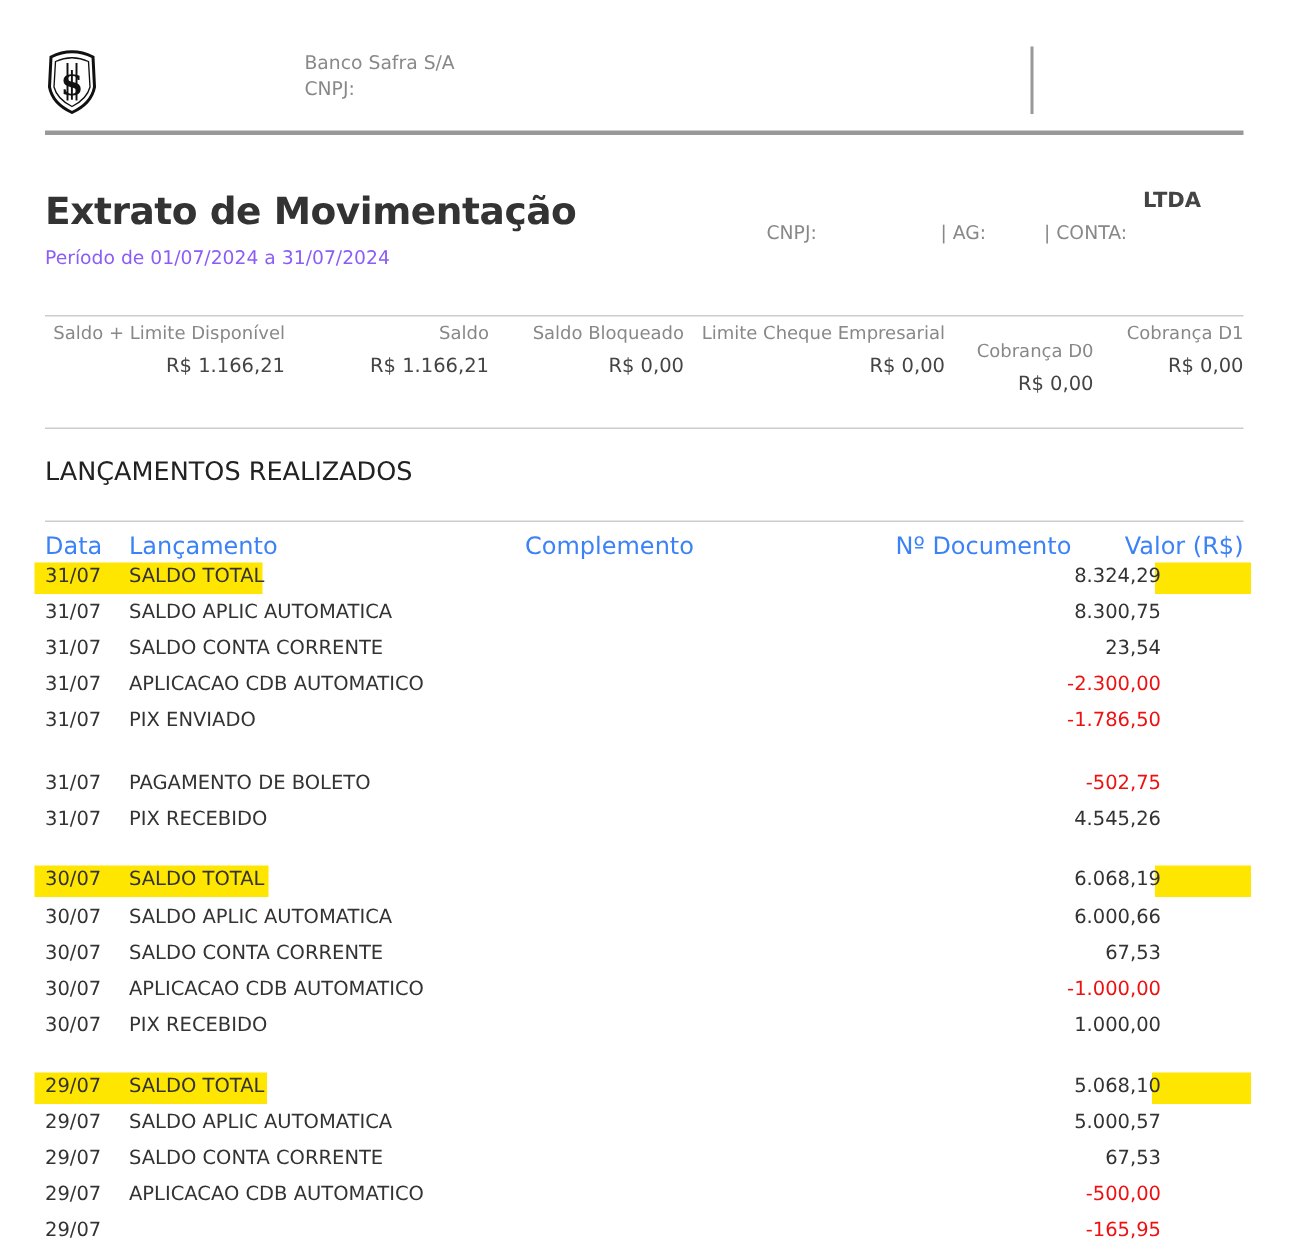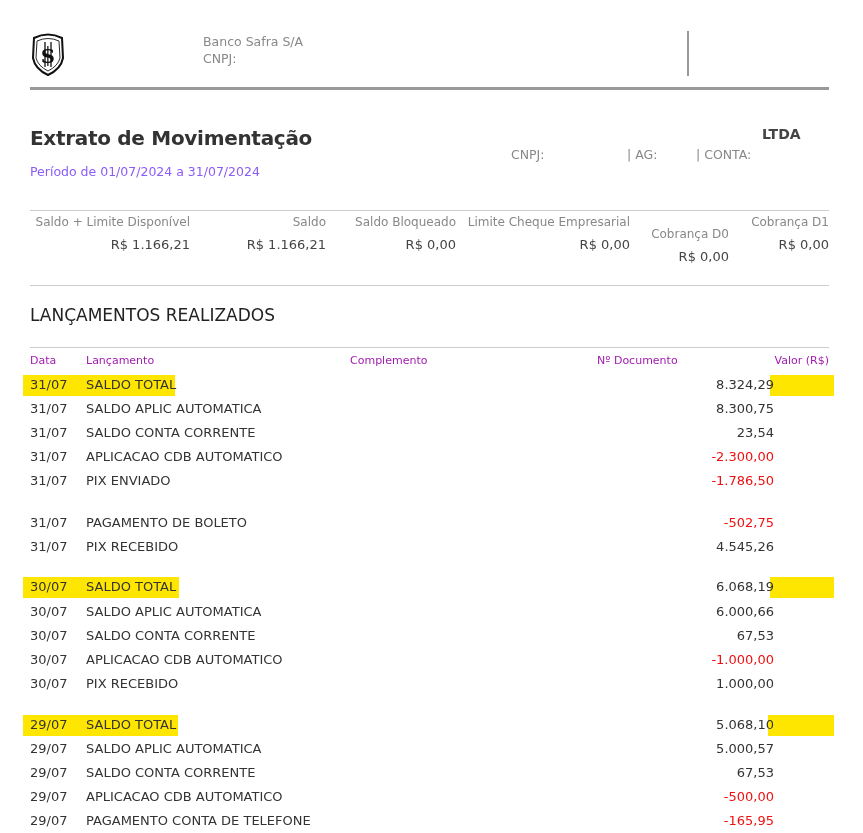--- a/index.html
+++ b/index.html
@@ -9,34 +9,34 @@
   .header { position: absolute; left: 30px; top: 30px; width: 799px; height: 58px; }
   .logo-crest { position: absolute; left: 0; top: 2px; width: 36px; height: 44px; }
   .logo-word { position: absolute; left: 58px; top: 0px; font-family: "Liberation Sans", sans-serif; font-weight: bold; font-size: 44px; letter-spacing: -1.5px; color: #111; line-height: 50px; }
   .bank-info { position: absolute; left: 173px; top: 3px; font-size: 12.5px; color: #888; line-height: 17px; }
   .header-divider { position: absolute; left: 657px; top: 1px; width: 2px; height: 45px; background: #999; }
   .page-info { position: absolute; right: 4px; top: 5px; text-align: right; }
   .page-num { font-size: 14.5px; color: #888; line-height: 20px; }
   .page-date { font-size: 11.5px; color: #888; line-height: 16px; }
   .header-rule { position: absolute; left: 30px; top: 87px; width: 799px; height: 3px; background: #999; }
 
-  .title { position: absolute; left: 30px; top: 126px; font-size: 20px; font-weight: bold; color: #333; letter-spacing: -0.3px; }
+  .title { position: absolute; left: 30px; top: 126px; font-size: 25px; font-weight: bold; color: #333; letter-spacing: -0.3px; }
   .period { position: absolute; left: 30px; top: 164px; font-size: 12.5px; color: #8b5cf6; }
   .company { position: absolute; left: 762px; top: 126px; font-size: 14px; font-weight: bold; color: #444; }
   .acct-line { position: absolute; top: 147px; font-size: 12.5px; color: #888; }
 
   .summary-rule { position: absolute; left: 30px; top: 210px; width: 799px; height: 1px; background: #ccc; }
   .summary { position: absolute; top: 214px; height: 50px; text-align: right; }
   .summary .lbl { font-size: 12px; color: #888; line-height: 16px; }
   .summary .val { font-size: 13px; color: #444; line-height: 18px; margin-top: 6px; }
   .summary-rule2 { position: absolute; left: 30px; top: 285px; width: 799px; height: 1px; background: #ccc; }
 
   .section-title { position: absolute; left: 30px; top: 305px; font-size: 17px; color: #222; }
   .table-rule { position: absolute; left: 30px; top: 347px; width: 799px; height: 1px; background: #ccc; }
-  .th { position: absolute; top: 354px; font-size: 11px; color: #a21caf; }
+  .th { position: absolute; top: 354px; font-size: 16px; color: #3b82f6; }
 
   .row { position: absolute; left: 0; width: 808px; height: 20px; font-size: 13px; color: #333; }
   .row .date { position: absolute; left: 30px; top: 2px; }
   .row .desc { position: absolute; left: 86px; top: 2px; }
   .row .value { position: absolute; right: 34px; top: 2px; text-align: right; }
   .row .value.neg { color: #ee1111; }
   .hl { position: absolute; background: #ffe600; height: 21px; }
 </style>
 </head>
 <body>
@@ -182,16 +182,15 @@
     <span class="desc">SALDO CONTA CORRENTE</span>
     <span class="value">67,53</span>
   </div>
   <div class="row" style="top:787px;">
     <span class="date">29/07</span>
     <span class="desc">APLICACAO CDB AUTOMATICO</span>
     <span class="value neg">-500,00</span>
   </div>
   <div class="row" style="top:811px;">
     <span class="date">29/07</span>
-    <span class="desc">PAGAMENTO CONTA DE TELEFONE</span>
     <span class="value neg">-165,95</span>
   </div>
 </div>
 
 </body></html>

